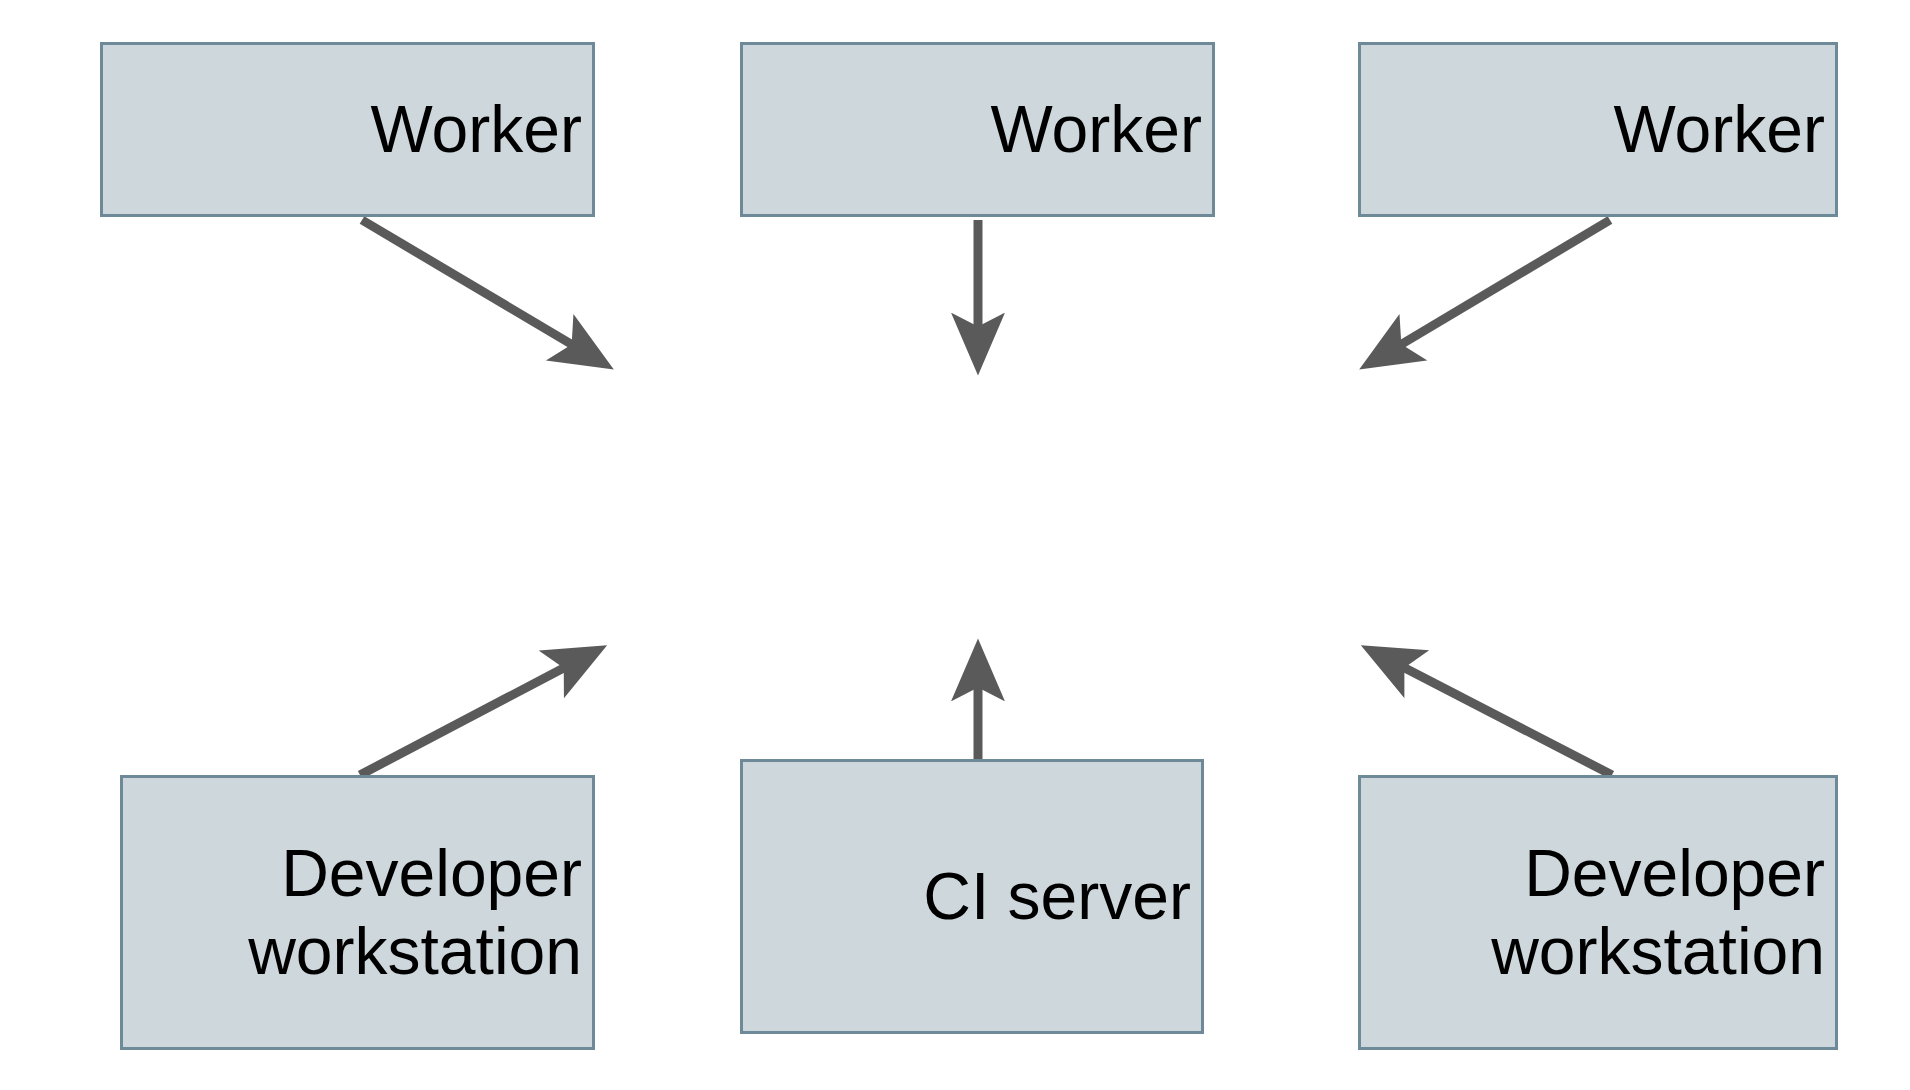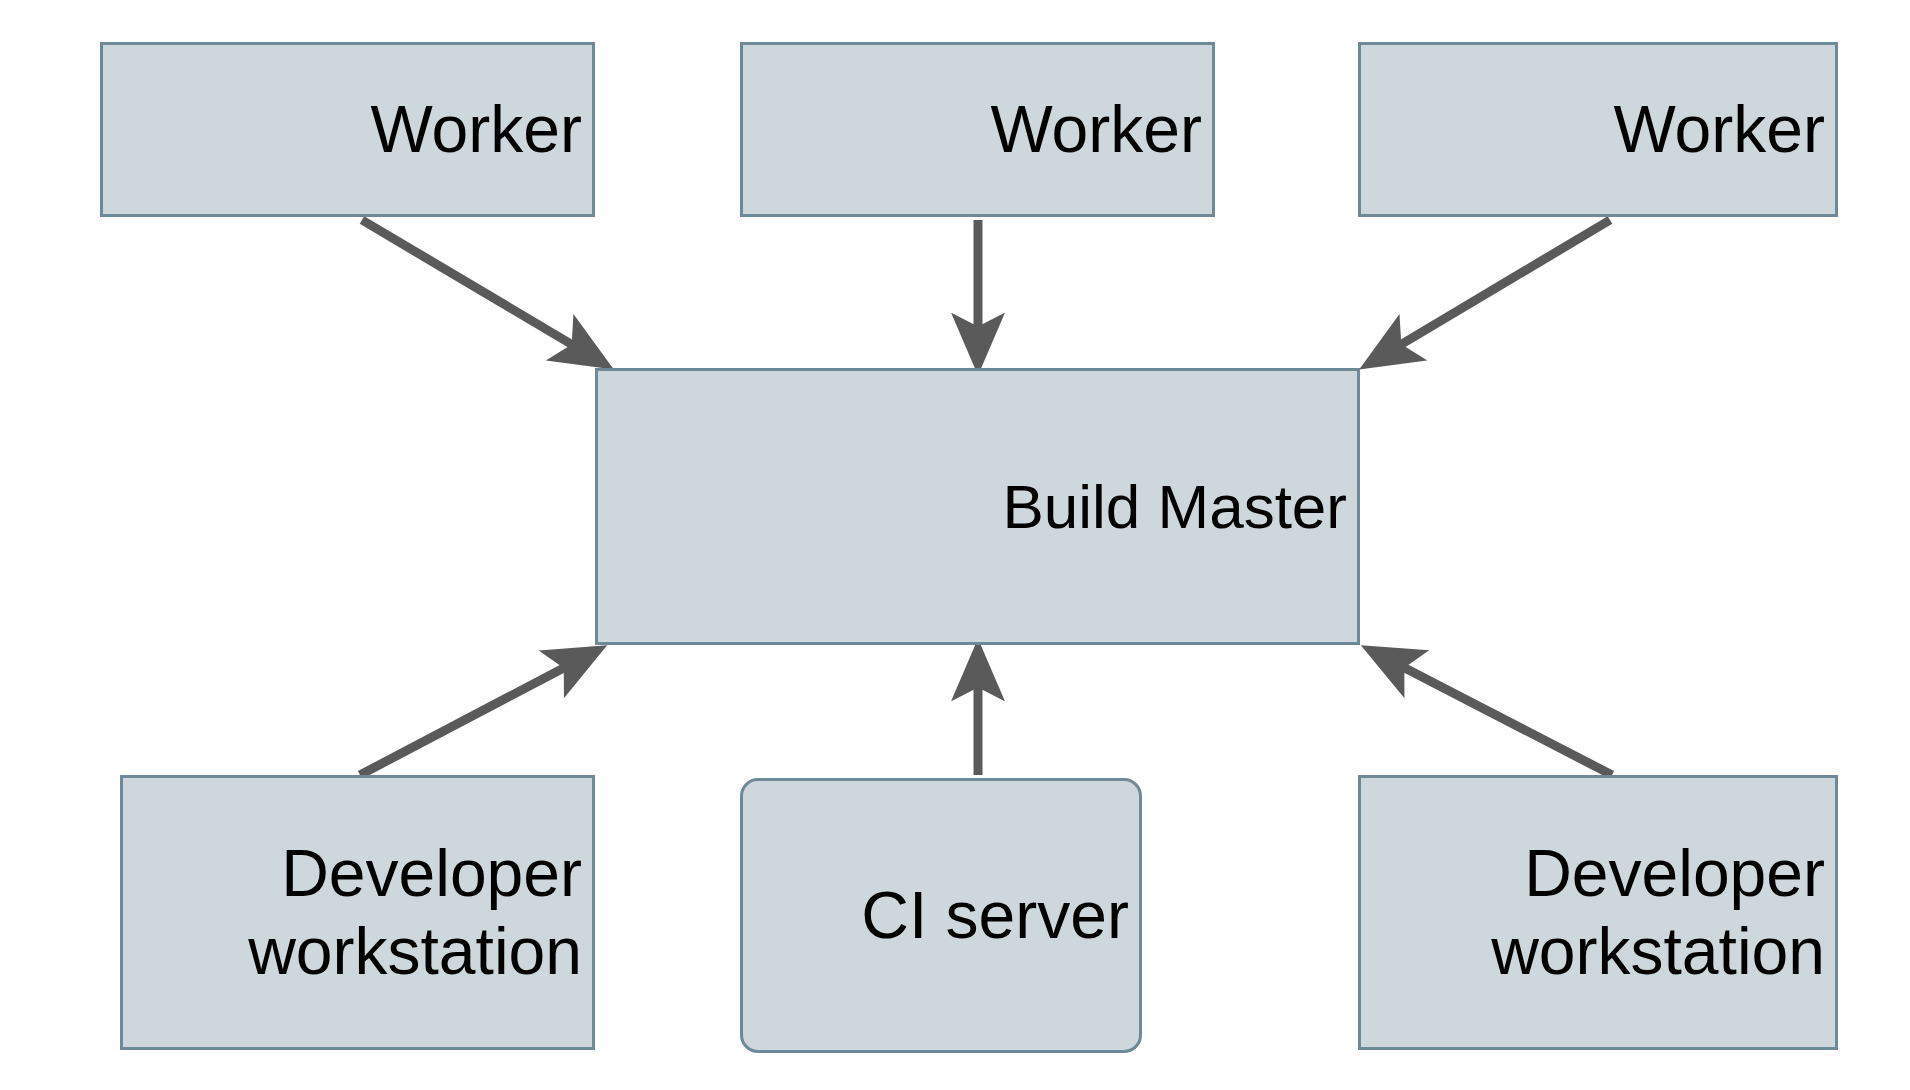--- a/index.html
+++ b/index.html
@@ -38,21 +38,21 @@
     box-sizing: border-box;
   }
   
   #node-worker-left   { left: 100px;  top: 42px;  width: 495px; height: 175px; font-size: 66px; }
   #node-worker-center { left: 740px;  top: 42px;  width: 475px; height: 175px; font-size: 66px; }
   #node-worker-right  { left: 1358px; top: 42px;  width: 480px; height: 175px; font-size: 66px; }
   
   #node-build-master  { left: 595px;  top: 368px; width: 765px; height: 277px; font-size: 62px; }
   
   #node-dev-left      { left: 120px;  top: 775px; width: 475px; height: 275px; font-size: 66px; }
-  #node-ci-server     { left: 740px;  top: 778px; width: 402px; height: 275px; font-size: 66px; border-radius: 18px; }
+  #node-ci-server     { left: 740px;  top: 759px; width: 464px; height: 275px; font-size: 66px; }
   #node-dev-right     { left: 1358px; top: 775px; width: 480px; height: 275px; font-size: 66px; }
 
   #edge-layer {
     position: absolute;
     left: 0;
     top: 0;
     width: 1910px;
     height: 1090px;
     pointer-events: none;
   }
@@ -87,23 +87,20 @@
   </div>
 
   <div class="node" id="node-worker-center">
     <span class="node-label">Worker</span>
   </div>
 
   <div class="node" id="node-worker-right">
     <span class="node-label">Worker</span>
   </div>
 
-  <div class="node" id="node-build-master">
-    <span class="node-label">Build Master</span>
-  </div>
 
   <div class="node" id="node-dev-left">
     <span class="node-label">Developer
 workstation</span>
   </div>
 
   <div class="node" id="node-ci-server">
     <span class="node-label">CI server</span>
   </div>
 

